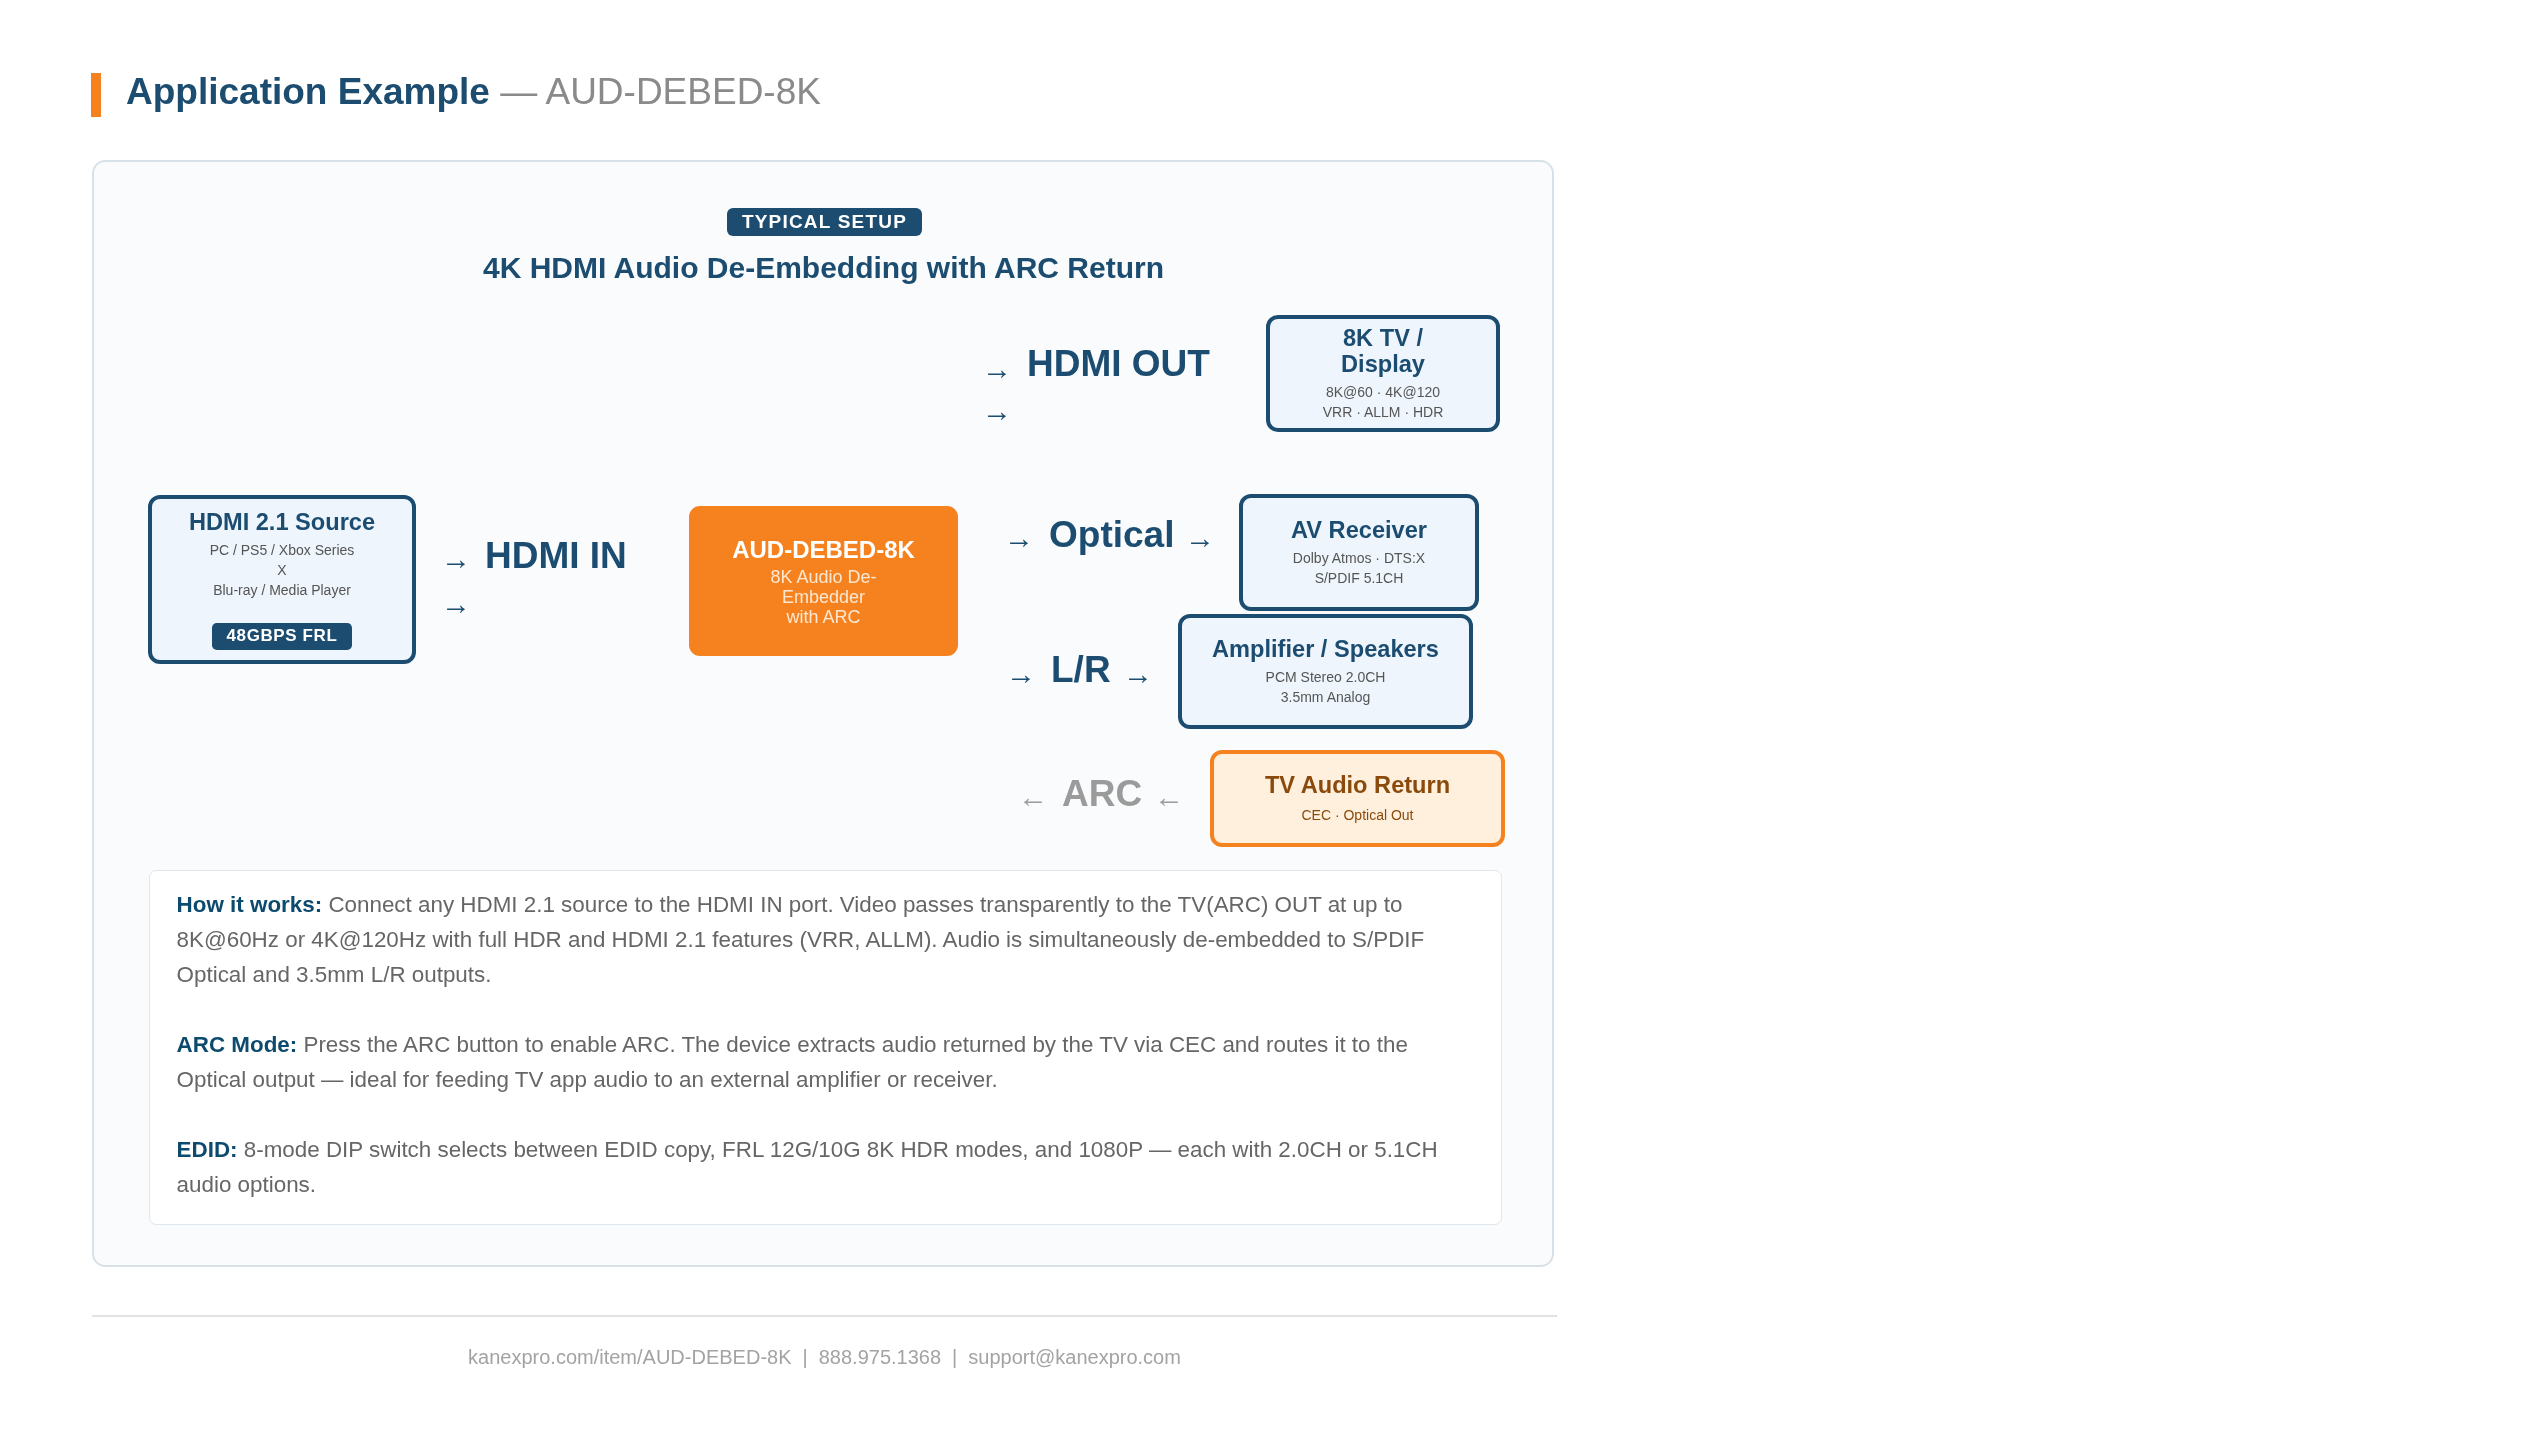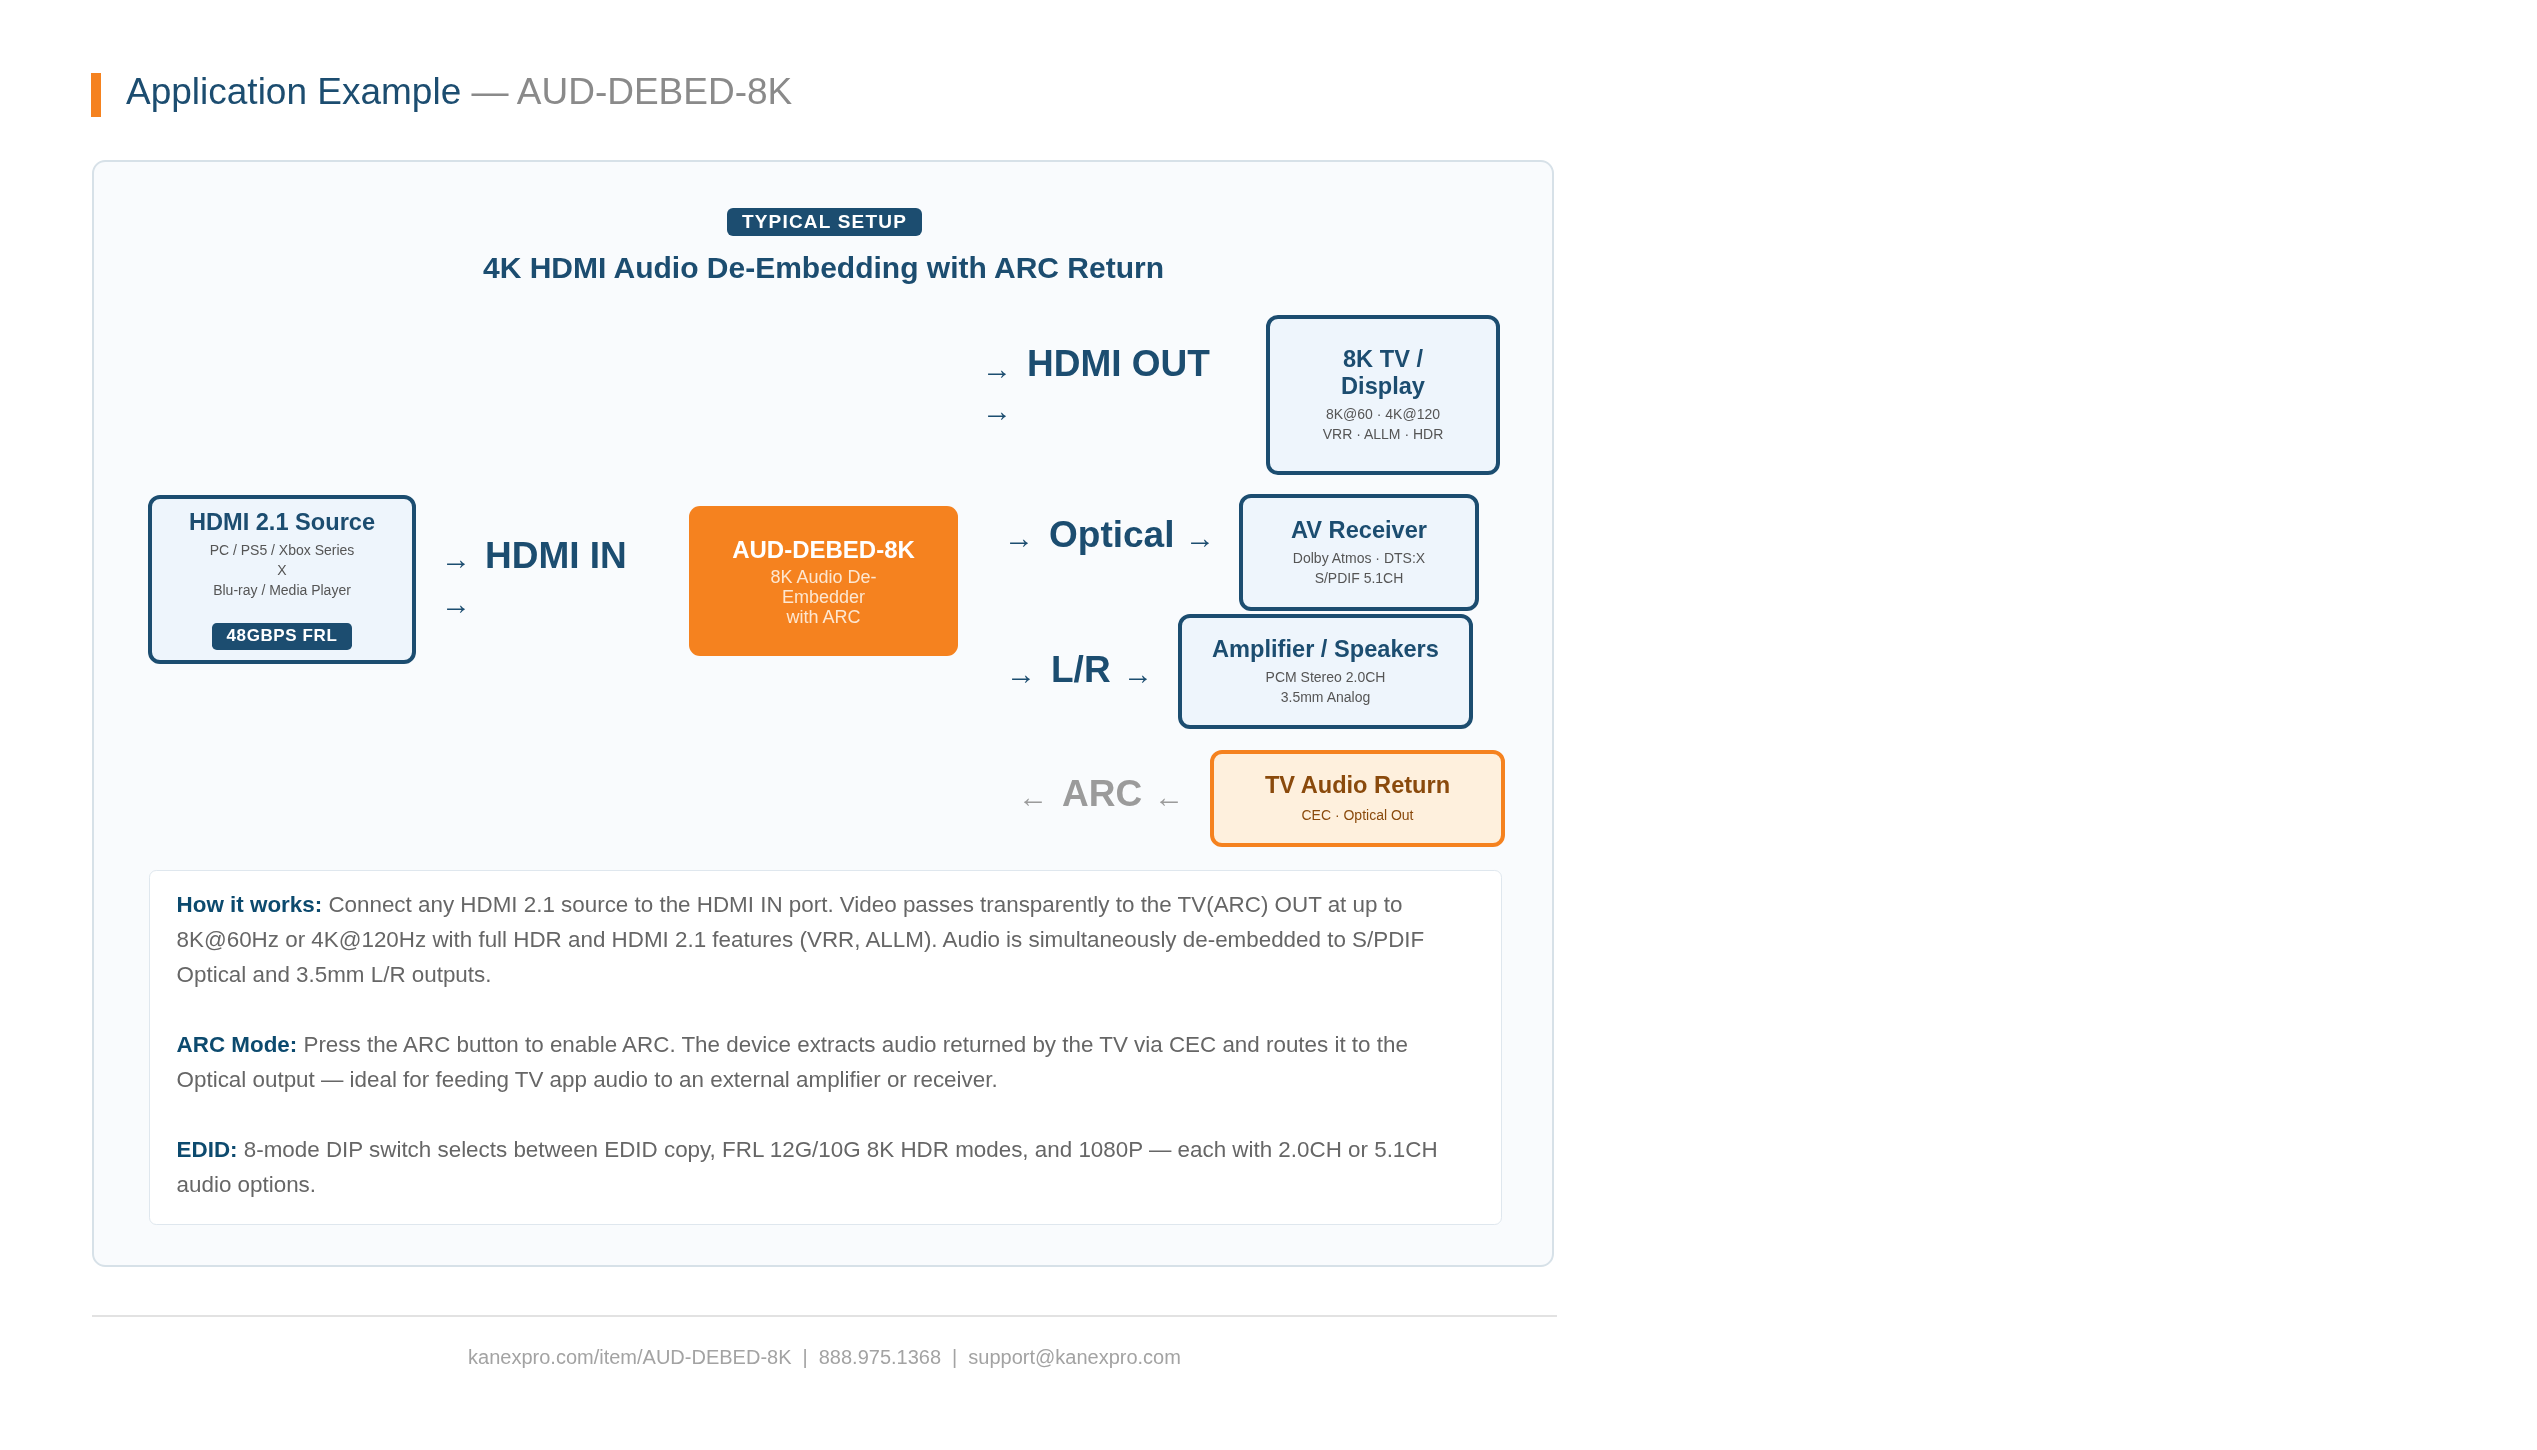--- a/index.html
+++ b/index.html
@@ -2,42 +2,42 @@
 <html style="font-size:9.7px"><head>
 <meta charset="utf-8">
 <style>
   html, body { margin:0; padding:0; background:#ffffff; }
   body { width:2538px; height:1450px; position:relative; overflow:hidden;
          font-family:"Liberation Sans", sans-serif; color:#1c4d70; }
   .abs { position:absolute; }
 
   .title-bar { left:91px; top:73px; width:9.7px; height:44px; background:#f5821f; }
   .title { left:126px; top:68px; font-size:37px; line-height:48px; white-space:nowrap; }
-  .title .main { font-weight:normal; color:#1c4d70;text-align:center; }
+  .title .main { font-weight:bold; color:#1c4d70;text-align:center; }
   .title .sub { color:#8a8a8a; }
 
   .card { left:92px; top:160px; width:1462px; height:1107px; background:#f9fbfd;
           border:2.4px solid #d7e1e8; border-radius:13.3px; box-sizing:border-box; }
 
   .badge { left:727px; top:208px; width:195px; height:28px; background:#1c4d70; color:#fff;
            border-radius:6px; font-weight:bold; font-size:19px; letter-spacing:1.2px;
            display:flex; align-items:center; justify-content:center; }
   .subtitle { left:0; width:1647px; top:248px; text-align:center; font-weight:bold;
               font-size:30px; line-height:39px; color:#1c4d70; }
 
   .node { box-sizing:border-box; border:4.2px solid #1c4d70; border-radius:12px; background:#eef5fc;
           display:flex; flex-direction:column; align-items:center; justify-content:center; text-align:center; }
   .node .n-title { font-weight:bold; font-size:23.6px; line-height:26.6px; color:#1c4d70; }
   .node .n-line { font-size:14px; line-height:20px; color:#555; }
   .node .n-pill { margin-top:23px; background:#1c4d70; color:#fff; font-weight:bold; font-size:17px;
                   letter-spacing:0.6px; padding:3.6px 14.5px; border-radius:4.8px; }
 
   .src { left:148px; top:495px; width:268px; height:169px; }
   .src .n-title { margin-bottom:3.6px; }
-  .tv { left:1266px; top:315px; width:234px; height:160px; }
+  .tv { left:1266px; top:315px; width:234px; height:117px; }
   .tv .n-title { margin-bottom:4.8px; }
   .avr { left:1239px; top:494px; width:240px; height:117px; }
   .avr .n-title { margin-bottom:4.8px; }
   .amp { left:1178px; top:614px; width:295px; height:115px; }
   .amp .n-title { margin-bottom:4.8px; }
   .ret { left:1210px; top:750px; width:295px; height:97px; border-color:#f5821f; background:#fef0dd; }
   .ret .n-title { color:#8a4a0c; margin-bottom:6px; }
   .ret .n-line { color:#8a4a0c; }
 
   .center { left:689px; top:506px; width:269px; height:150px; background:#f5821f; border-radius:11px;

